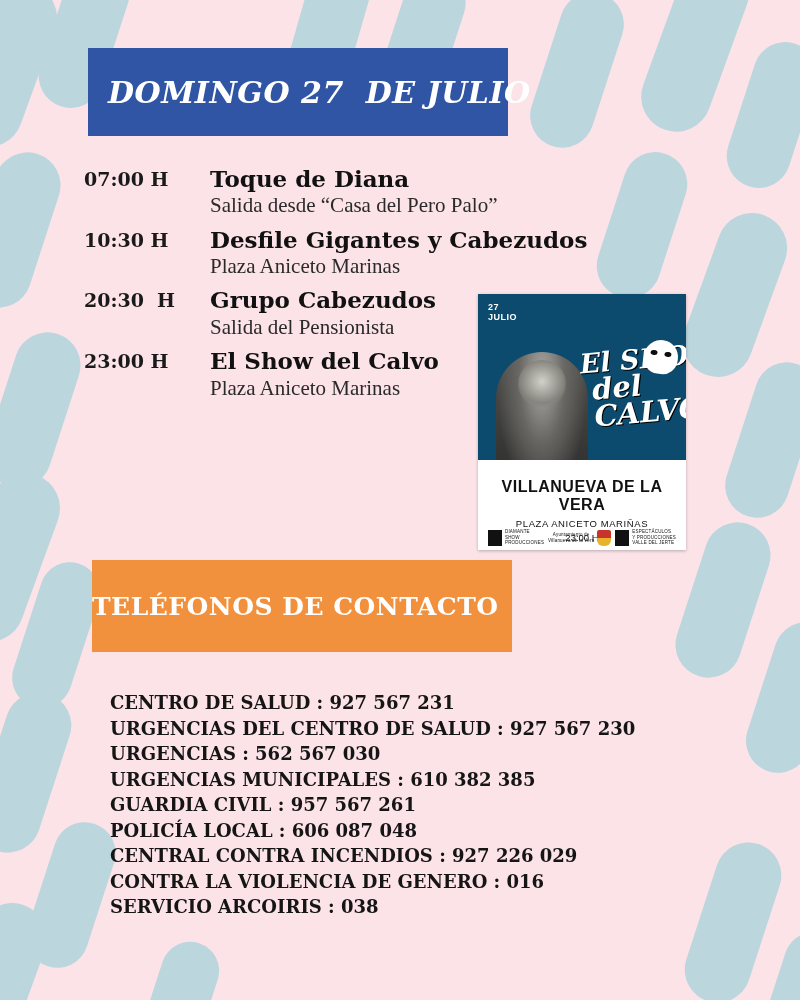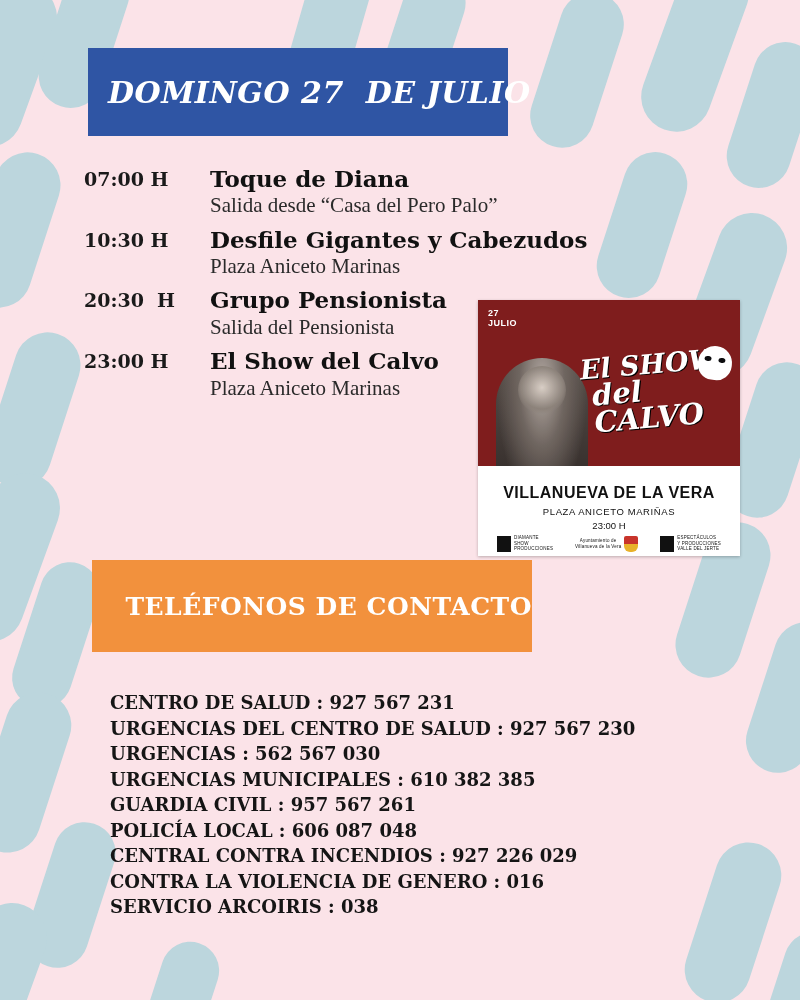--- a/index.html
+++ b/index.html
@@ -97,24 +97,24 @@
     font-size: 21px;
     color: #2a2a2a;
     line-height: 1.25;
     margin-bottom: 6px;
   }
 
   
   .poster {
     position: absolute;
     left: 478px;
-    top: 300px;
-    width: 262px;
+    top: 294px;
+    width: 208px;
     height: 256px;
-    background: #7f1d1d;
+    background: #0c4a6e;
     overflow: hidden;
     box-shadow: 0 1px 3px rgba(0,0,0,0.25);
   }
   .poster .p-date {
     position: absolute;
     left: 10px;
     top: 9px;
     color: #ffffff;
     font-family: "Liberation Sans", sans-serif;
     font-size: 9px;
@@ -285,22 +285,21 @@
   
   .phones-banner {
     position: absolute;
     left: 92px;
     top: 560px;
     width: 420px;
     height: 92px;
     background: #f2913d;
     display: flex;
     align-items: center;
-    justify-content: flex-end;
-    padding-left: 20px;
+    justify-content: flex-start;
   }
   .phones-banner .pb-text {
     color: #ffffff;
     font-family: "DejaVu Serif", serif;
     font-weight: bold;
     font-size: 25px;
     letter-spacing: 0.5px;
   }
 
   
@@ -369,21 +368,21 @@
         <div class="sched-time">10:30 H</div>
         <div class="sched-body">
           <div class="sched-title">Desfile Gigantes y Cabezudos</div>
           <div class="sched-place">Plaza Aniceto Marinas</div>
         </div>
       </div>
 
       <div class="sched-row">
         <div class="sched-time">20:30  H</div>
         <div class="sched-body">
-          <div class="sched-title">Grupo Pensionista</div>
+          <div class="sched-title">Grupo Cabezudos</div>
           <div class="sched-place">Salida del Pensionista</div>
         </div>
       </div>
 
       <div class="sched-row">
         <div class="sched-time">23:00 H</div>
         <div class="sched-body">
           <div class="sched-title">El Show del Calvo</div>
           <div class="sched-place">Plaza Aniceto Marinas</div>
         </div>

